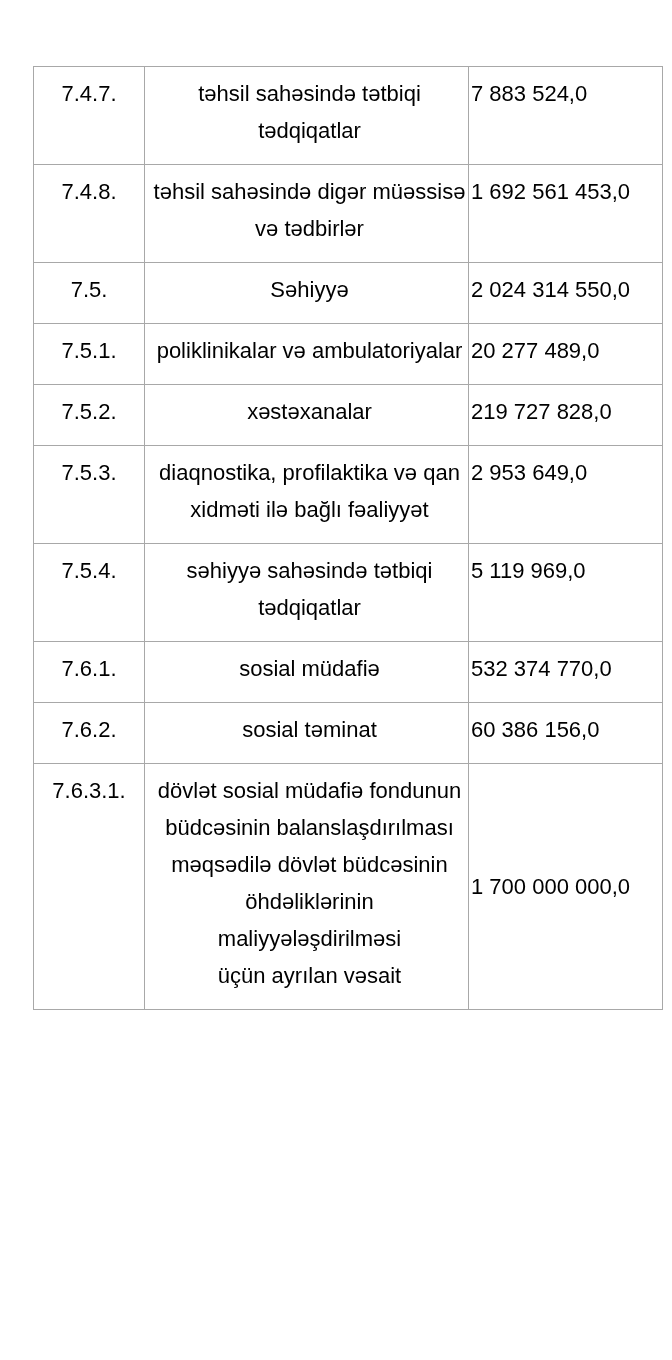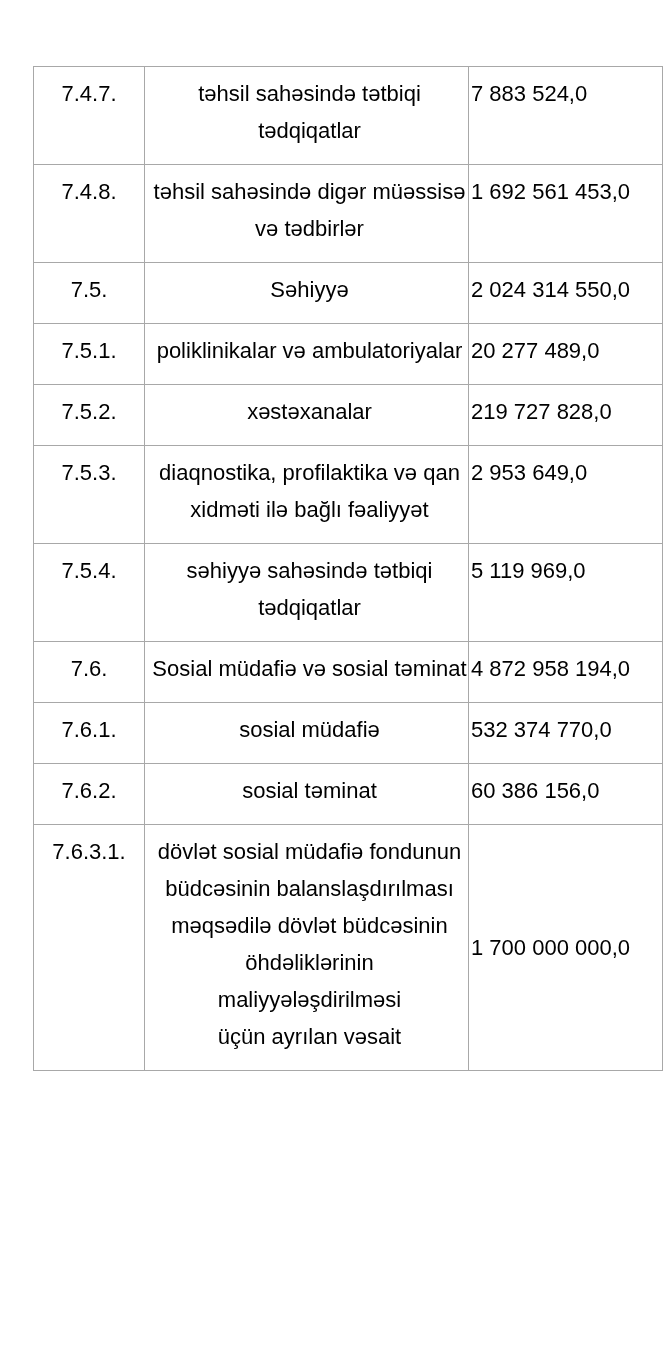--- a/index.html
+++ b/index.html
@@ -99,25 +99,20 @@
 xidməti ilə bağlı fəaliyyət</td>
         <td class="val">2 953 649,0</td>
       </tr>
       <tr>
         <td class="code">7.5.4.</td>
         <td class="desc">səhiyyə sahəsində tətbiqi
 tədqiqatlar</td>
         <td class="val">5 119 969,0</td>
       </tr>
       <tr>
-        <td class="code">7.6.</td>
-        <td class="desc">Sosial müdafiə və sosial təminat</td>
-        <td class="val">4 872 958 194,0</td>
-      </tr>
-      <tr>
         <td class="code">7.6.1.</td>
         <td class="desc">sosial müdafiə</td>
         <td class="val">532 374 770,0</td>
       </tr>
       <tr>
         <td class="code">7.6.2.</td>
         <td class="desc">sosial təminat</td>
         <td class="val">60 386 156,0</td>
       </tr>
       <tr>

